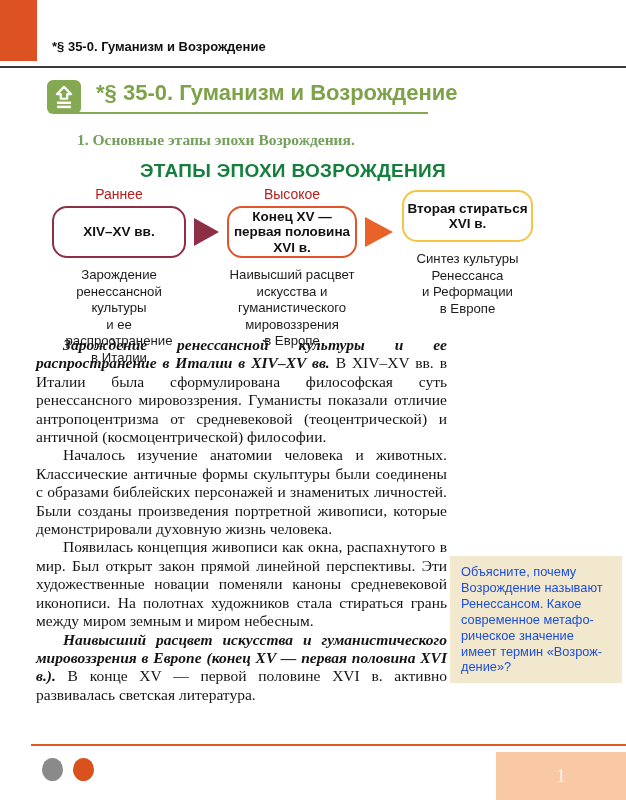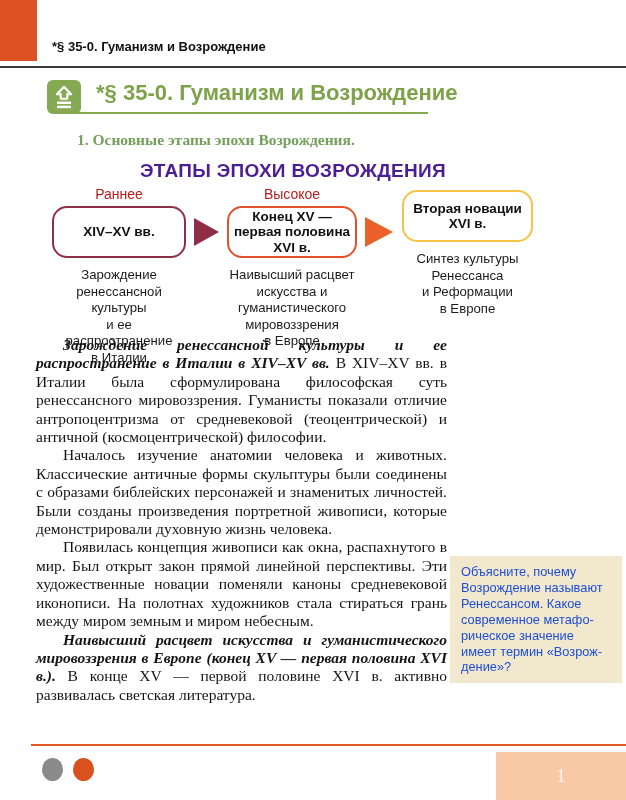--- a/index.html
+++ b/index.html
@@ -22,21 +22,21 @@
   .title-rule { position:absolute; left:60px; top:112px; width:368px; height:2px; background:#85a952; }
 
   .section-heading {
     position:absolute; left:77px; top:131px; margin:0;
     font-family:"Liberation Serif", serif; font-size:15.5px; font-weight:bold; color:#74a05b;
   }
 
   
   .diagram-title {
     position:absolute; left:52px; top:160px; width:482px; text-align:center;
-    font-size:19px; font-weight:bold; color:#4c1d95; letter-spacing:0.3px;
+    font-size:19px; font-weight:bold; color:#15803d; letter-spacing:0.3px;
   }
   .stage { position:absolute; top:186px; text-align:center; }
   .stage-label { font-size:14px; font-weight:normal; color:#b91c1c; }
   .stage-box {
     margin-top:4px; height:52px; background:#fff; border:2.5px solid #888;
     border-radius:15px; display:flex; align-items:center; justify-content:center;
     box-sizing:border-box;
   }
   .stage-period { font-size:13.5px; line-height:15.5px; font-weight:bold; color:#111; white-space:pre-line; }
   .stage-desc { margin-top:9px; font-size:13.2px; line-height:16.5px; color:#1c1c1c; white-space:pre-line; }
@@ -121,21 +121,21 @@
     <div class="stage-desc">Наивысший расцвет
 искусства и гуманистического
 мировоззрения
 в Европе</div>
   </div>
 
   <div class="arrow" id="arrow-2" style="border-left-color: rgb(232, 98, 42);"></div>
 
   <div class="stage" id="stage-late">
     <div class="stage-box" style="border-color: rgb(243, 196, 69);">
-      <span class="stage-period">Вторая новации
+      <span class="stage-period">Вторая стираться
 XVI в.</span>
     </div>
     <div class="stage-desc">Синтез культуры
 Ренессанса
 и Реформации
 в Европе</div>
   </div>
 
   <div class="body-text">
     <p><span class="lead">Зарождение ренессансной культуры и ее распространение в Италии в XIV–XV вв.</span> <span>В XIV–XV вв. в Италии была сформулирована философская суть ренессансного мировоззрения. Гуманисты показали отличие антропоцентризма от средневековой (теоцентрической) и античной (космоцентрической) философии.</span></p>

